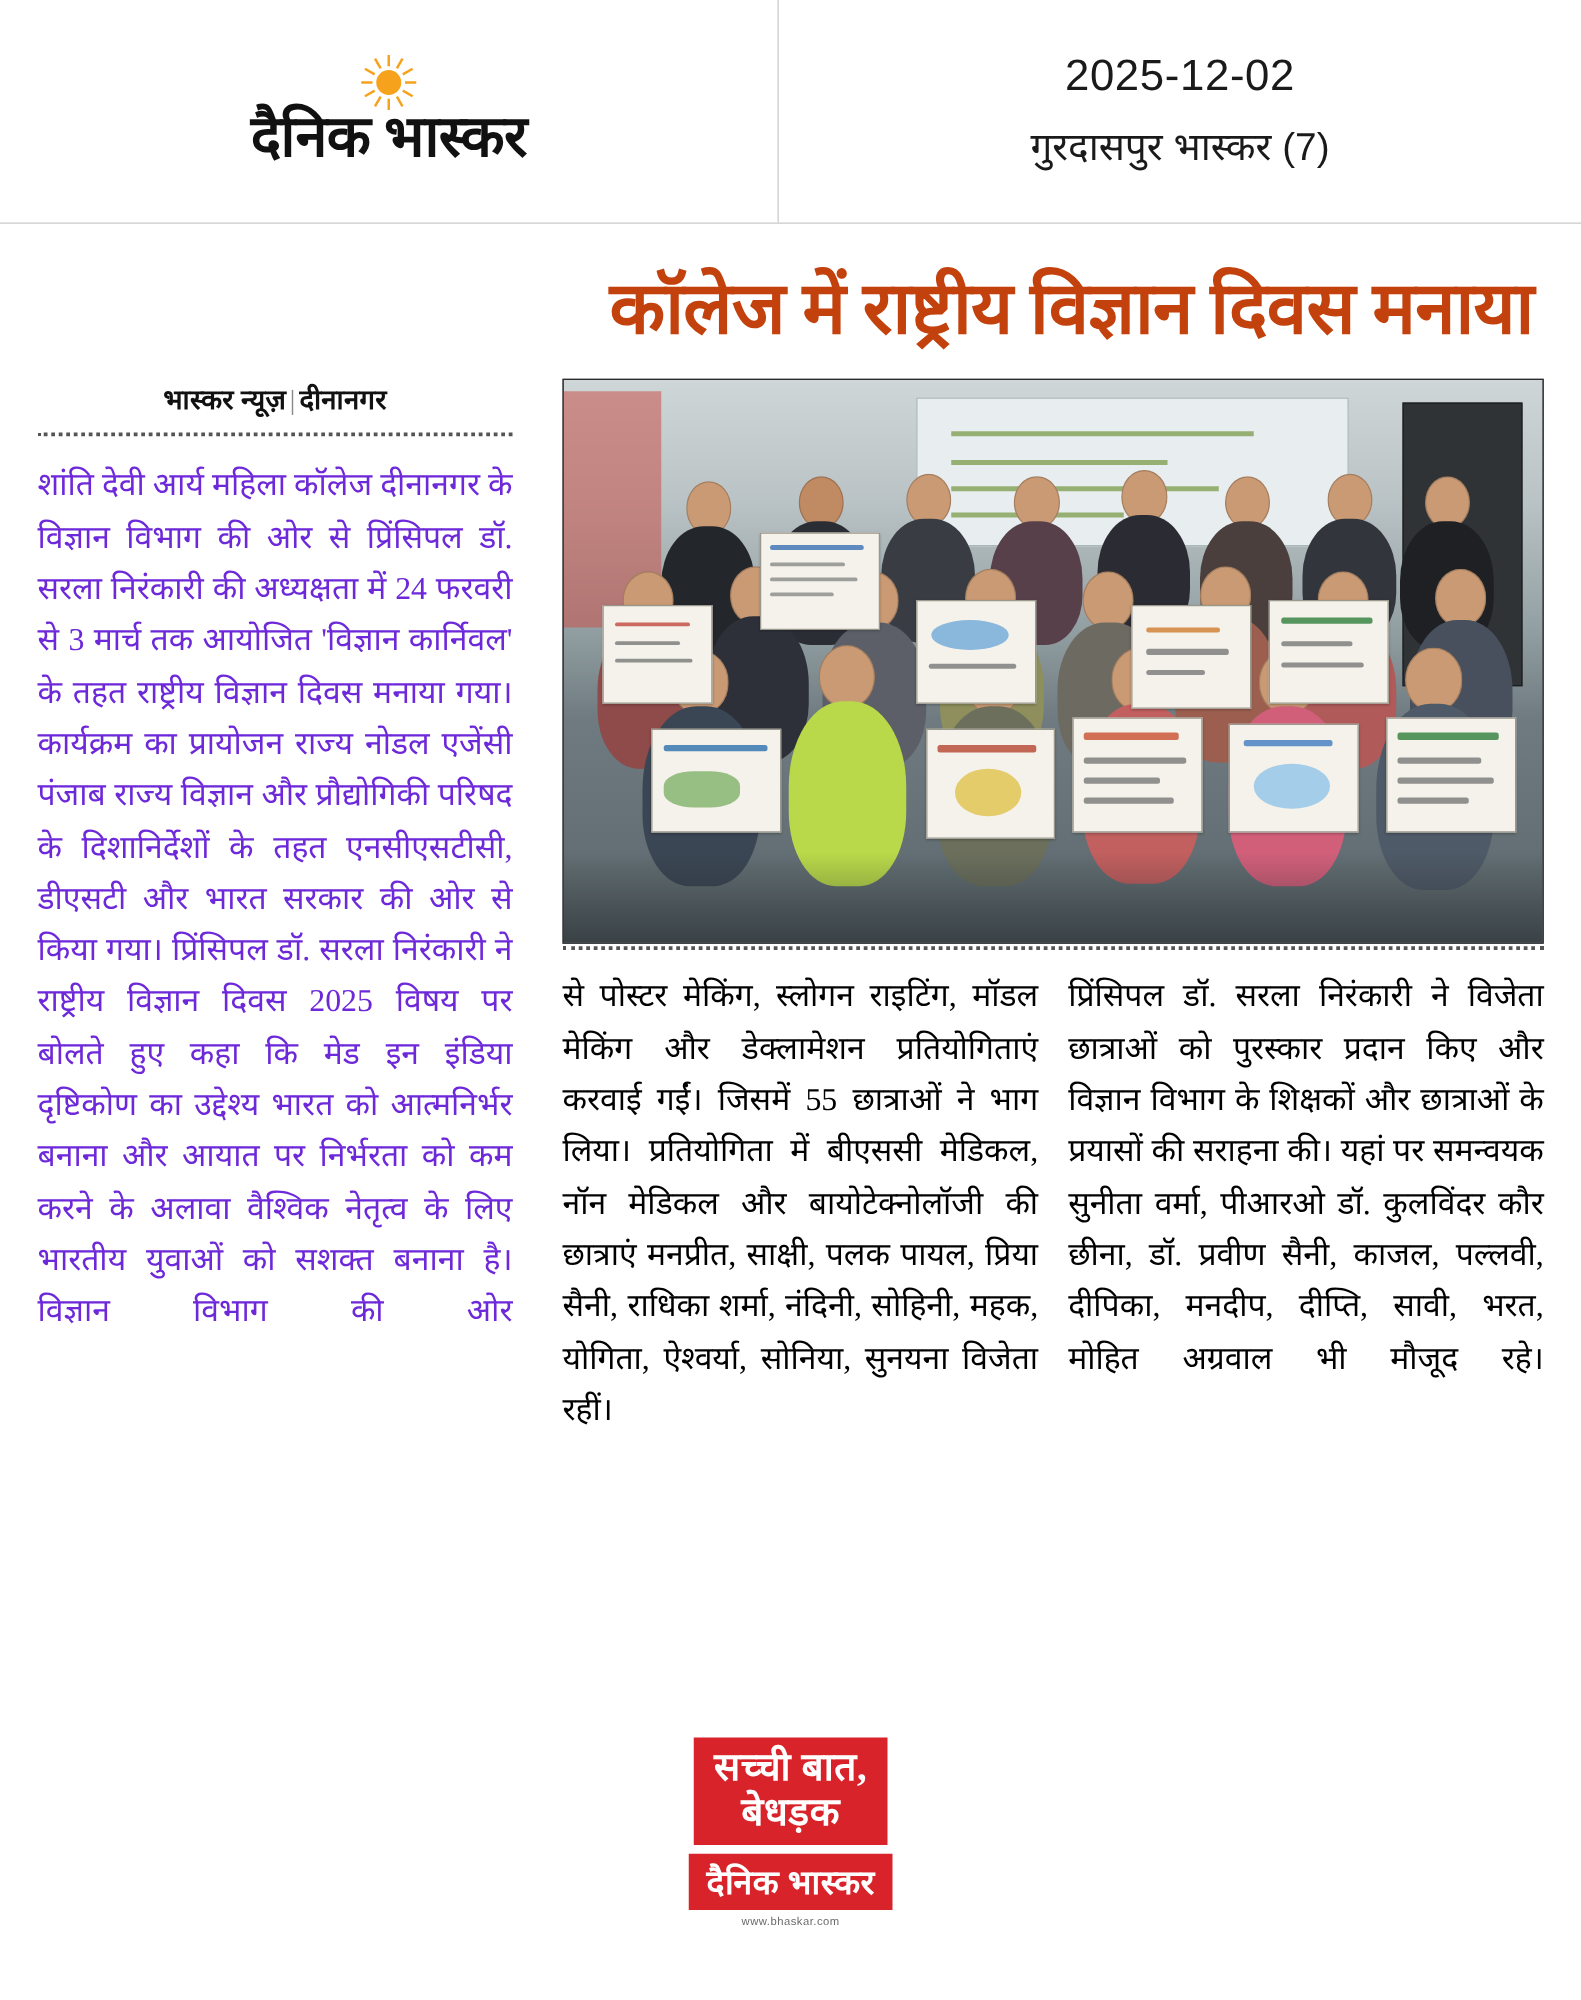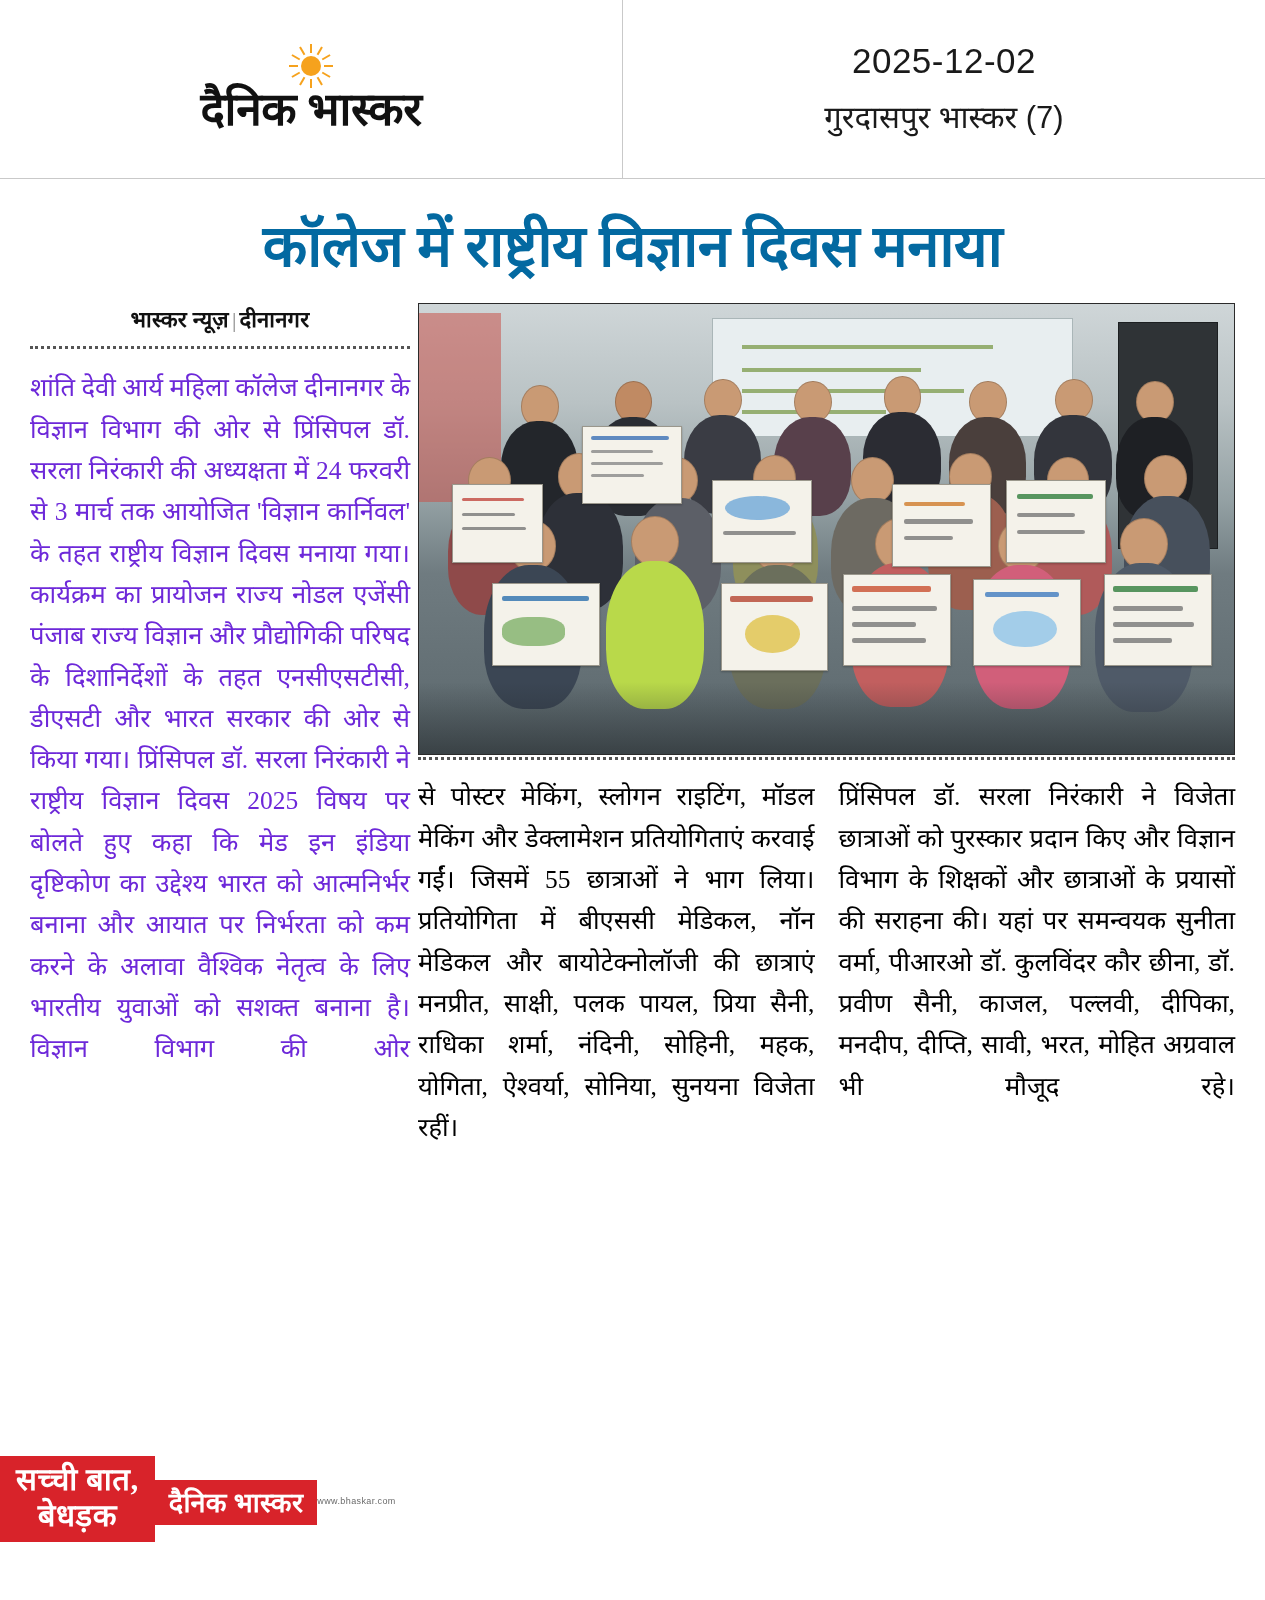--- a/index.html
+++ b/index.html
@@ -84,29 +84,29 @@
 
   
   .article {
     padding: 34px 30px 0 30px;
   }
   .headline {
     font-family: "Liberation Serif", serif;
     font-weight: bold;
     font-size: 58px;
     line-height: 1.18;
-    text-align: center;
-    color: #0369a1;
+    text-align: right;
+    color: #c2410c;
     letter-spacing: -0.5px;
     padding: 0 8px 22px 8px;
   }
 
   .body-area {
     display: flex;
-    gap: 8px;
+    gap: 40px;
     align-items: flex-start;
   }
 
   
   .col-left {
     width: 380px;
     flex: 0 0 380px;
   }
   .byline {
     font-family: "Liberation Serif", serif;
@@ -249,20 +249,21 @@
     color: #000;
   }
 
   
   .footer {
     position: absolute;
     left: 0;
     right: 0;
     bottom: 58px;
     display: flex;
+    flex-direction: column;
     align-items: center;
   }
   .tagline {
     background: #d8232a;
     color: #fff;
     font-family: "Liberation Serif", serif;
     font-weight: bold;
     font-size: 31px;
     line-height: 1.16;
     text-align: center;

